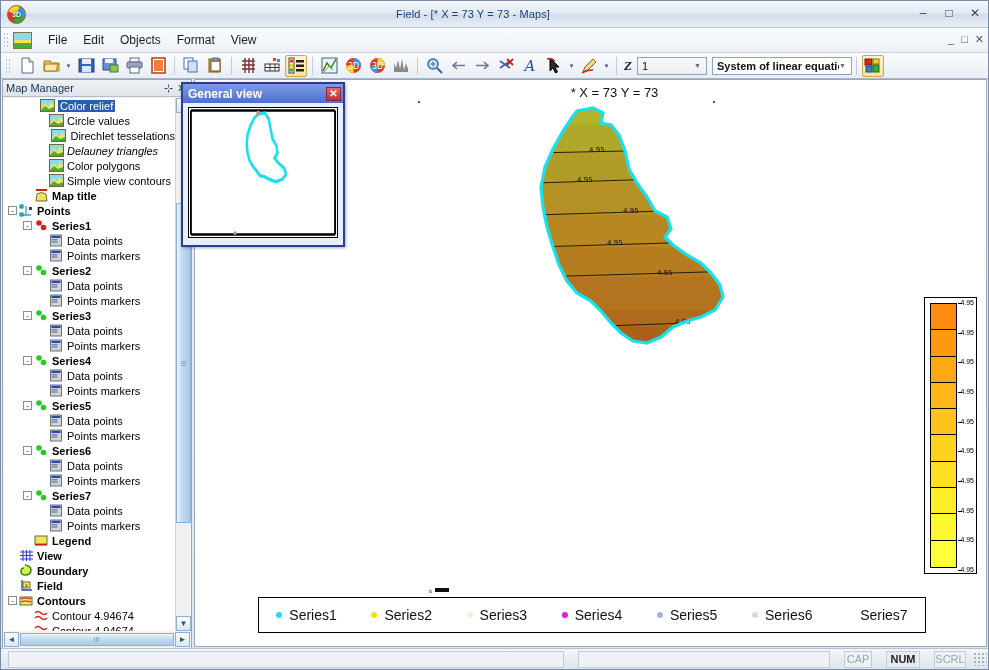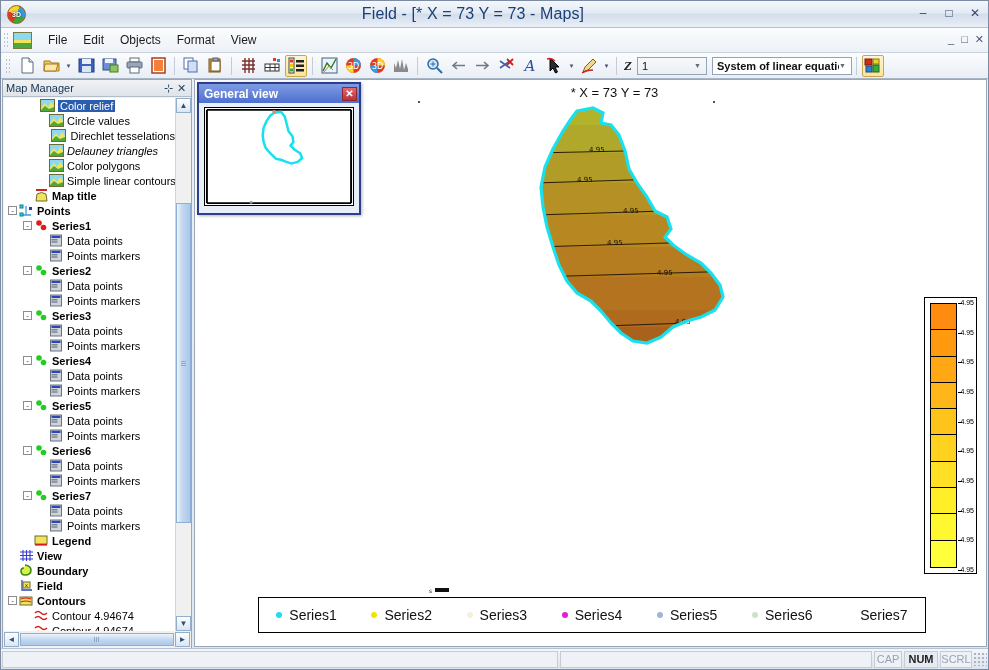--- a/index.html
+++ b/index.html
@@ -32,21 +32,21 @@
       conic-gradient(from 200deg, #e03b20 0deg 90deg, #f6d52e 90deg 180deg, #2f9de0 180deg 270deg, #3aa93a 270deg 360deg);
     border: 1px solid #9a5c20;
     position: relative;
   }
   .app-logo:after {
     content: "3D"; position: absolute; left: 0; top: 0; right: 0; bottom: 0;
     font-size: 7px; color: #fff; display: flex; align-items: center; justify-content: center;
     font-weight: bold; text-shadow: 0 0 2px #000;
   }
   .title-text {
-    flex: 1; text-align: center; color: #1b3f77; font-size: 16px;
+    flex: 1; text-align: center; color: #1b3f77; font-size: 11px;
     letter-spacing: .1px; margin-right: 70px;
   }
   .win-btns { position: absolute; right: 6px; top: 4px; display: flex; gap: 8px; }
   .win-btn {
     width: 18px; height: 16px; display: flex; align-items: center; justify-content: center;
     color: #31476a; font-size: 12px;
   }
 
   
   .menubar {
@@ -194,21 +194,21 @@
     border: 1px solid #000; background: #fff;
   }
   .sb-strip { position: absolute; left: 5px; top: 5px; width: 27px; bottom: 5px; border: 1px solid #000; }
   .sb-cell { width: 100%; border-bottom: 1px solid #000; }
   .sb-cell:last-child { border-bottom: none; }
   .sb-lbl { position: absolute; right: 2px; font-size: 7px; color: #000; }
   .sb-tick { position: absolute; left: 33px; width: 4px; height: 1px; background: #000; }
 
   
   .genview {
-    position: absolute; left: 196px; top: 81px; width: 164px; height: 133px;
+    position: absolute; left: 180px; top: 81px; width: 164px; height: 165px;
     border: 2px solid #2b3f8e;
     background: #e9eefb;
     box-shadow: 1px 1px 3px rgba(0,0,0,.3);
   }
   .gv-title {
     height: 19px; background: linear-gradient(to bottom,#7f9ce3,#4d6fd0);
     display: flex; align-items: center; padding-left: 5px;
     color: #fff; font-weight: bold; font-size: 12px;
   }
   .gv-title .ttl { flex: 1; }
@@ -221,21 +221,21 @@
   .gv-body { position:absolute; left:5px; top:23px; right:5px; bottom:7px; background:#fff; border:1px solid #000;}
 
   
   .statusbar {
     position: absolute; left: 0; bottom: 0; width: 989px; height: 21px;
     background: linear-gradient(to bottom,#f3f6fa,#dde4ed);
     border-top: 1px solid #b6c2d2;
     display: flex; align-items: center;
   }
   .sb-pane {
-    height: 17px; margin: 0 1px;
+    height: 17px; margin: 0 7px;
     border: 1px solid #c5ccd6; background: #eef2f7;
     display: flex; align-items: center; justify-content: center;
     font-size: 11px; color: #9aa3af;
   }
   .sb-pane.on { color: #1d1d1d; font-weight: bold; background: #e6ebf2; }
   .sb-grip {
     width: 14px; height: 14px; margin-right: 3px;
     background-image: radial-gradient(#aab4c2 35%, transparent 36%);
     background-size: 4px 4px;
   }
@@ -501,21 +501,21 @@
             </svg></span>
           <span class="tlabel">Color polygons</span>
         </div>
         <div class="tnode" style="padding-left: 34px;">
           <span style="width: 11px; flex: 0 0 auto;"></span>
           <span class="ticon"><svg viewBox="0 0 15 13" width="15" height="13">
               <rect x="0.5" y="0.5" width="14" height="12" fill="#8ed8f0" stroke="#6b6b33"></rect>
               <path d="M1 9 L5 4 L8 8 L11 3 L14 7 V12 H1 Z" fill="#f2e45a"></path>
               <path d="M1 11 L5 7 L9 10 L14 8 V12 H1 Z" fill="#4ea83c"></path>
             </svg></span>
-          <span class="tlabel">Simple linear contours</span>
+          <span class="tlabel">Simple view contours</span>
         </div>
         <div class="tnode bold" style="padding-left: 19px;">
           <span style="width: 11px; flex: 0 0 auto;"></span>
           <span class="ticon"><svg viewBox="0 0 15 13" width="15" height="13">
               <rect x="2" y="0" width="11" height="2" fill="#d02020"></rect>
               <path d="M3 5 Q7.5 2 12 5 L13 12 H2 Z" fill="#f2e45a" stroke="#6b6b33"></path>
             </svg></span>
           <span class="tlabel">Map title</span>
         </div>
         <div class="tnode bold" style="padding-left: 4px;">

